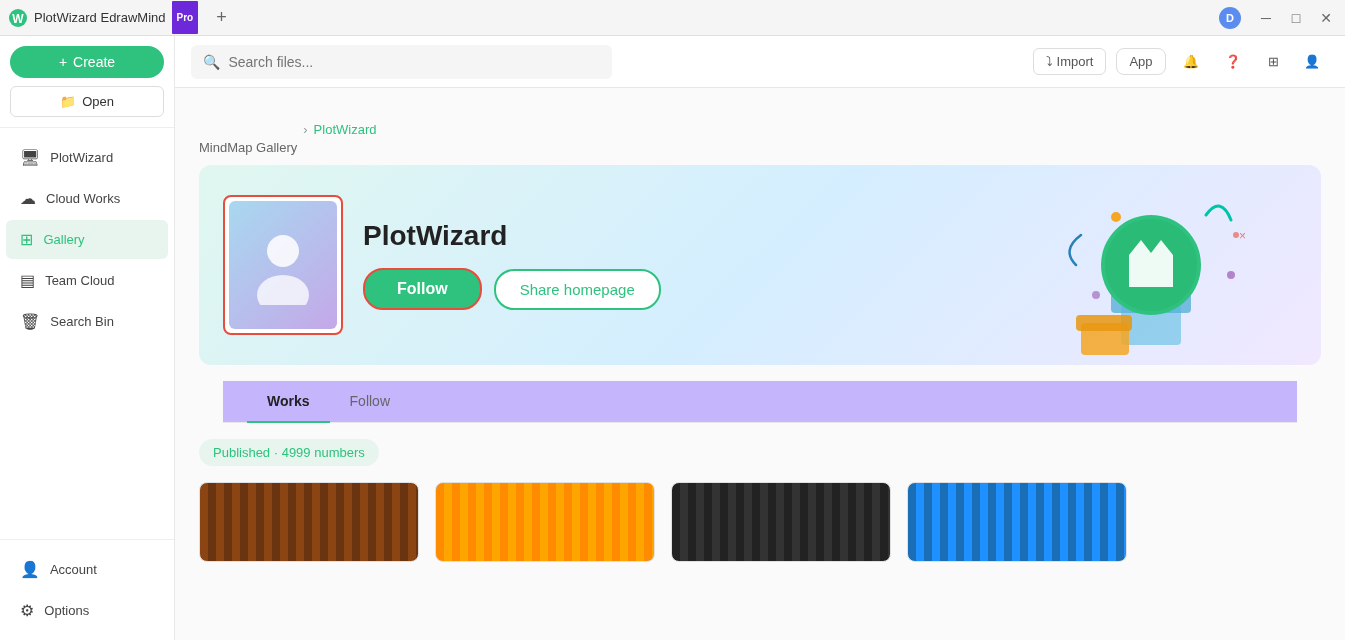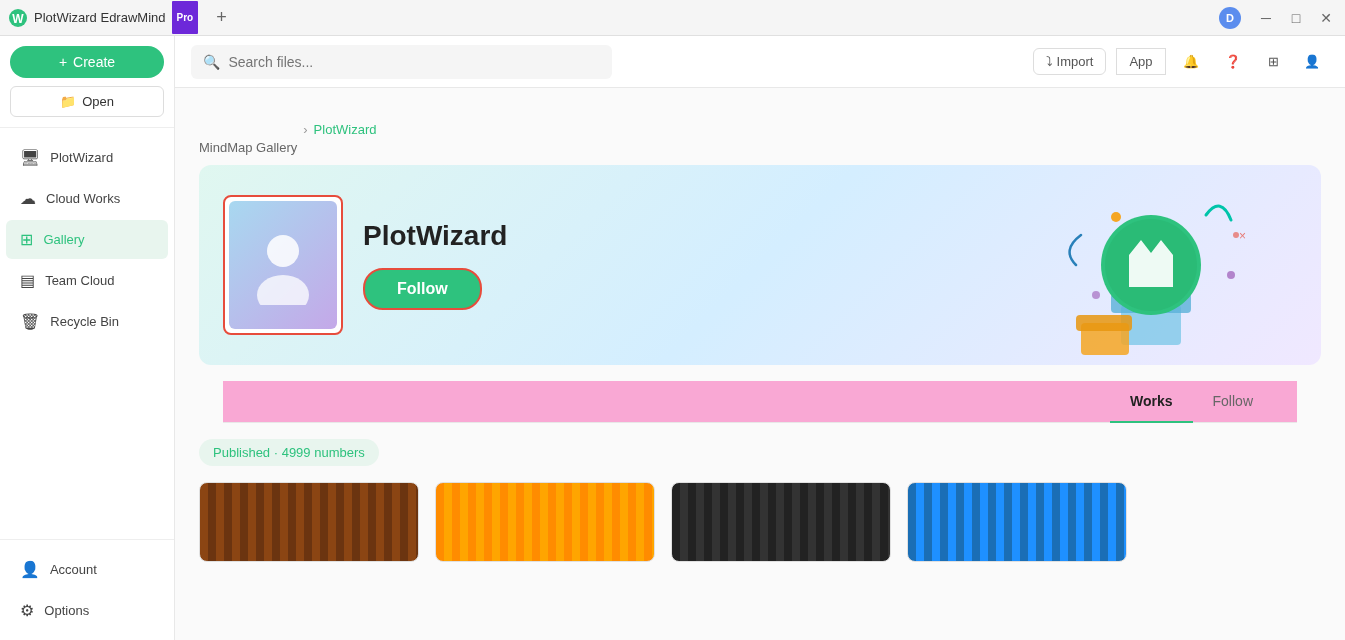--- a/index.html
+++ b/index.html
@@ -75,21 +75,21 @@
     .header-btn {
       background: none; border: none; cursor: pointer; font-size: 13px; color: #555;
       display: flex; align-items: center; gap: 4px; padding: 4px 8px; border-radius: 4px;
     }
     .btn-import {
       background: none; border: 1px solid #ddd; border-radius: 6px;
       padding: 5px 12px; font-size: 13px; color: #555; cursor: pointer;
       display: flex; align-items: center; gap: 4px;
     }
     .btn-app {
-      background: none; border: 1px solid #ddd; border-radius: 0;
+      background: none; border: 1px solid #ddd; border-radius: 8px;
       padding: 5px 12px; font-size: 13px; color: #555; cursor: pointer;
     }
 
     
     .main-content {
       flex: 1; overflow-y: auto; background: #fafafa;
     }
 
     
     .breadcrumb {
@@ -131,21 +131,21 @@
       cursor: pointer;
     }
     .banner-decoration {
       position: absolute; right: 0; top: 0; bottom: 0; width: 340px;
       display: flex; align-items: center; justify-content: center;
     }
 
     
     .tabs-bar {
       display: flex; align-items: center; padding: 0 24px;
-      border-bottom: 1px solid #e8e8e8; gap: 0; background: #f9a8d4; margin: 0 24px; justify-content: flex-end;
+      border-bottom: 1px solid #e8e8e8; gap: 0; background: #c4b5fd; margin: 0 24px;
     }
     .tab-item {
       padding: 12px 20px; font-size: 14px; color: #666; cursor: pointer;
       border-bottom: 2px solid transparent; margin-bottom: -1px;
     }
     .tab-item.active { color: #222; font-weight: 600; border-bottom-color: #2ec27e; }
 
     
     .content-area { padding: 16px 24px; }
     .published-badge {
@@ -220,21 +220,21 @@
       <div class="nav-item active">
         <span style="font-size:16px; color:#2ec27e;">⊞</span>
         <span>Gallery</span>
       </div>
       <div class="nav-item">
         <span style="font-size:16px;">▤</span>
         <span>Team Cloud</span>
       </div>
       <div class="nav-item">
         <span style="font-size:16px;">🗑</span>
-        <span>Recycle Bin</span>
+        <span>Search Bin</span>
       </div>
     </div>
 
     <div class="sidebar-bottom">
       <div class="nav-item">
         <span style="font-size:16px;">👤</span>
         <span>Account</span>
       </div>
       <div class="nav-item">
         <span style="font-size:16px;">⚙</span>
@@ -289,20 +289,21 @@
             <svg width="70" height="80" viewBox="0 0 70 80">
               <circle cx="35" cy="26" r="16" fill="rgba(255,255,255,0.85)"></circle>
               <ellipse cx="35" cy="70" rx="26" ry="20" fill="rgba(255,255,255,0.75)"></ellipse>
             </svg>
           </div>
         </div>
         <div class="profile-info">
           <div class="profile-name">PlotWizard</div>
           <div class="profile-actions">
             <button class="btn-follow">Follow</button>
+            <button class="btn-share">Share homepage</button>
           </div>
         </div>
 
         <div class="banner-decoration">
           <svg class="banner-svg" viewBox="0 0 260 180">
 
             <rect x="100" y="130" width="60" height="40" rx="4" fill="#7ec8e8" opacity="0.8"></rect>
             <rect x="90" y="118" width="80" height="20" rx="4" fill="#5ab0d8" opacity="0.8"></rect>
 
             <rect x="60" y="148" width="48" height="32" rx="4" fill="#f5a623" opacity="0.85"></rect>

